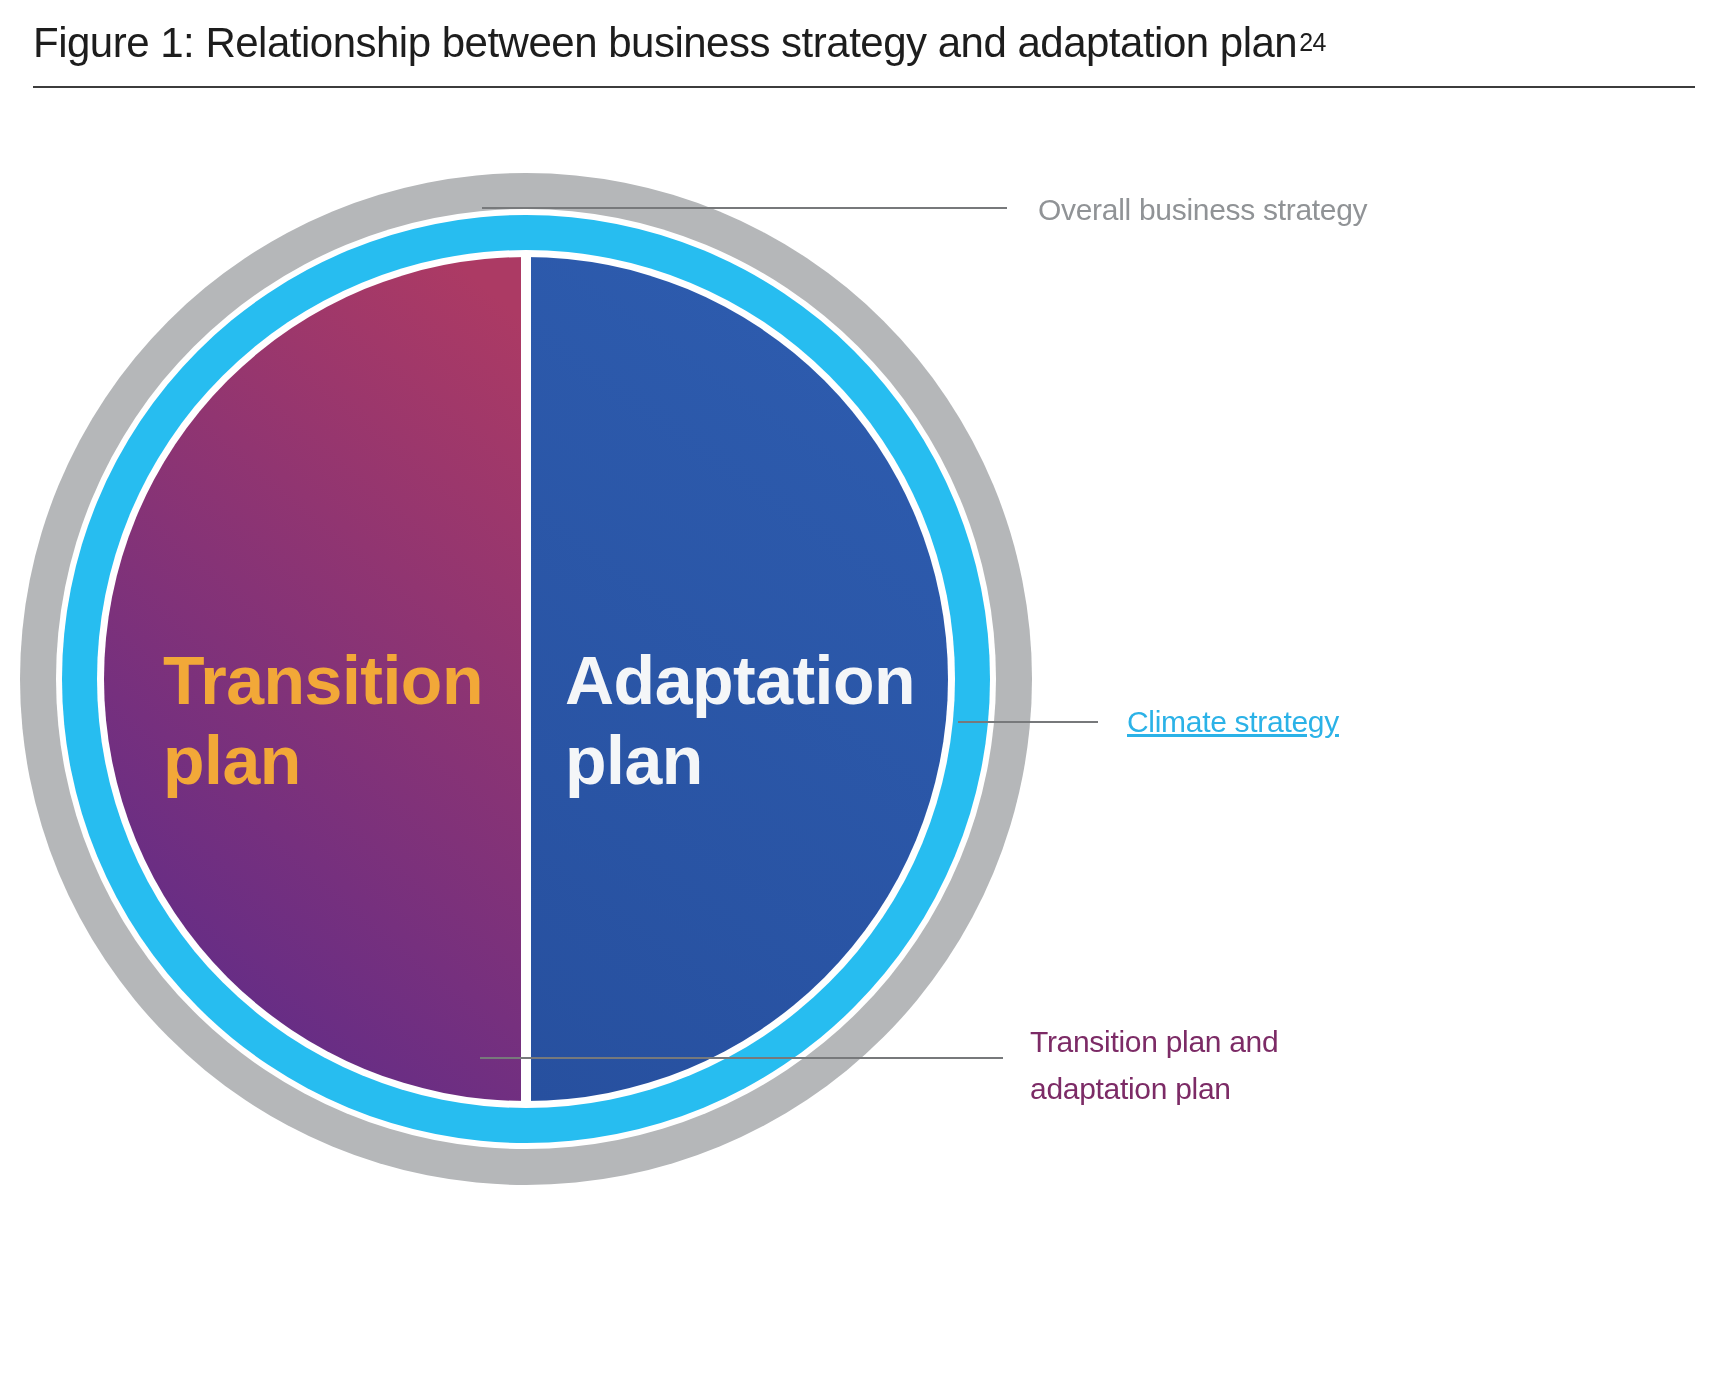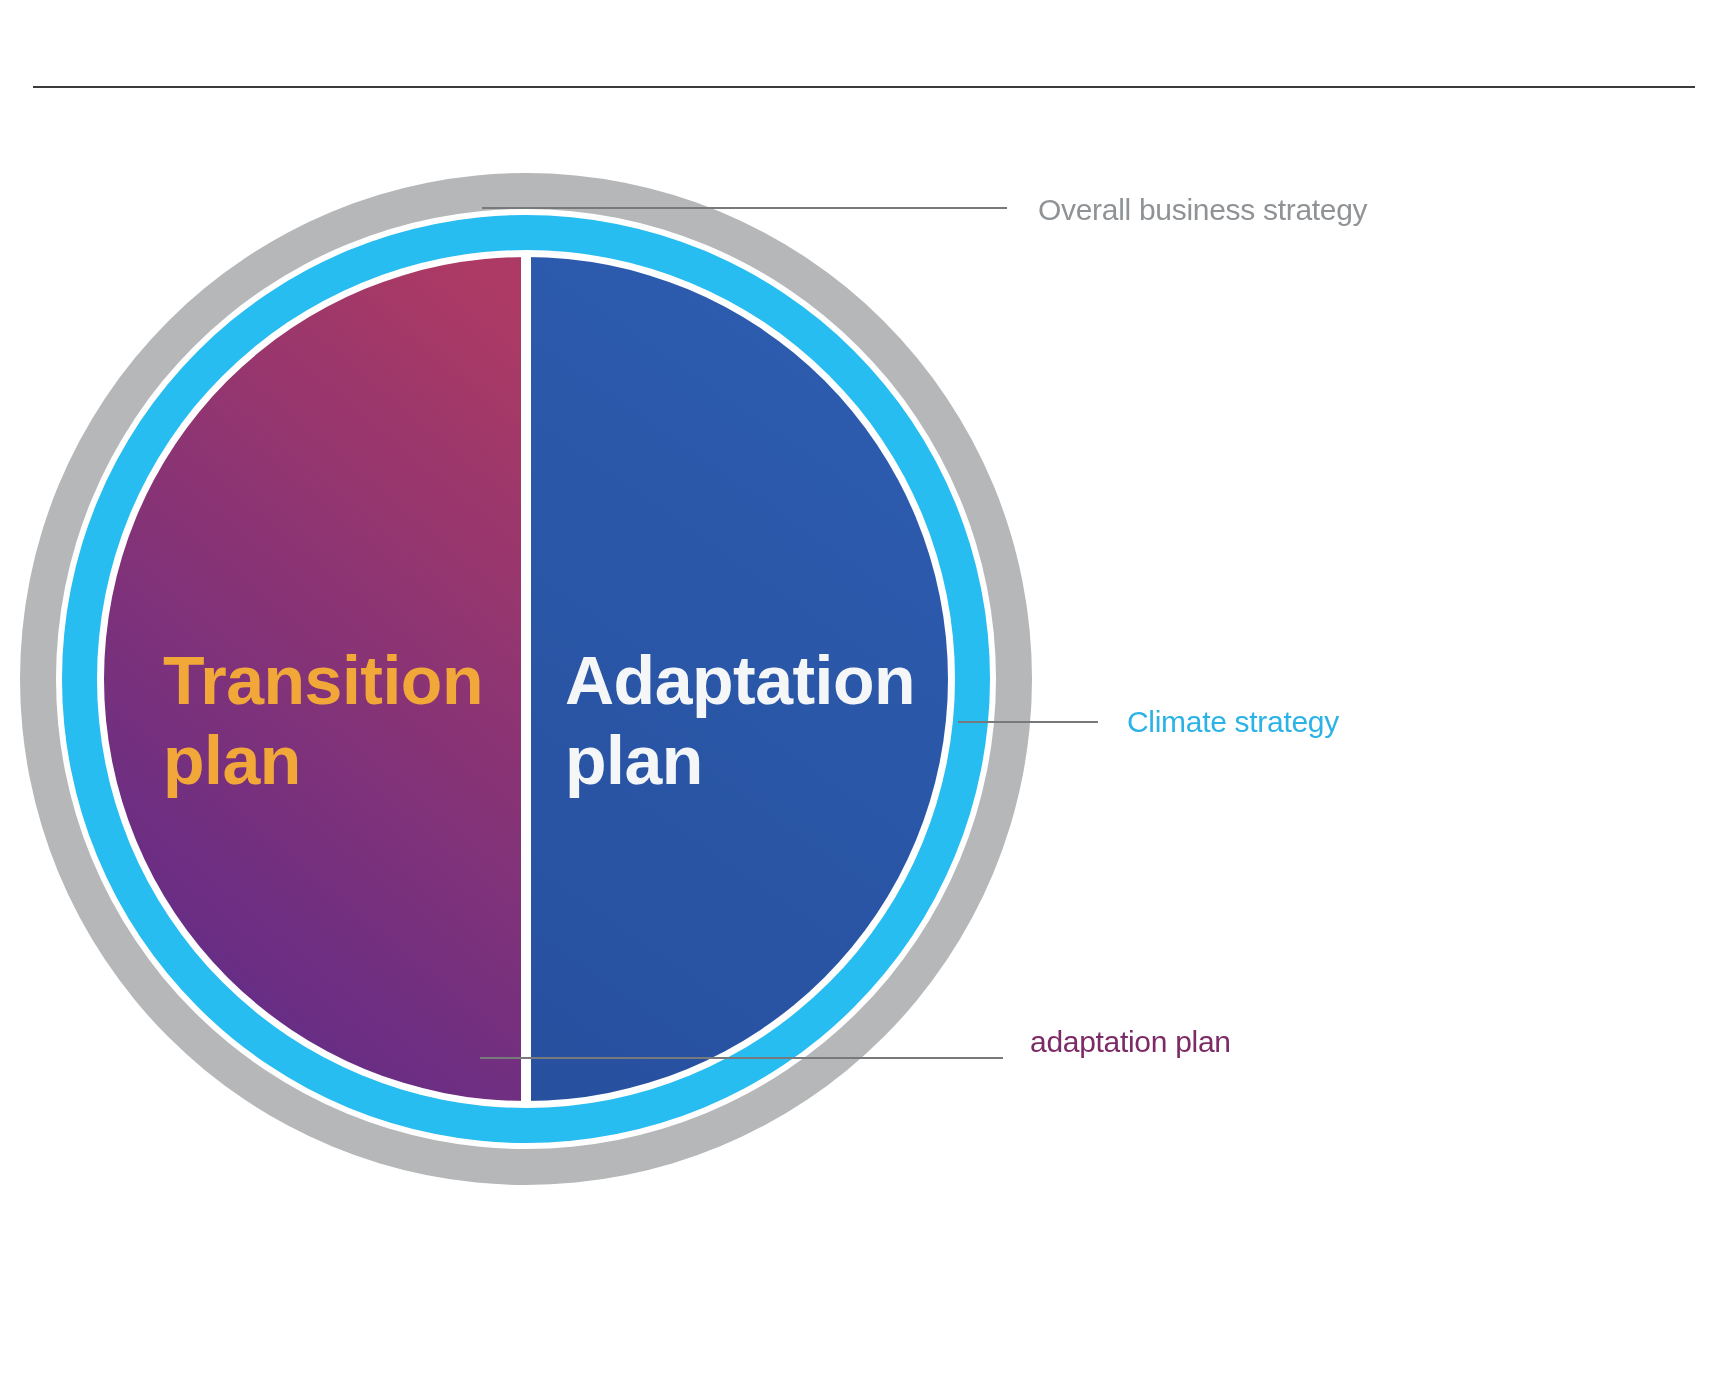--- a/index.html
+++ b/index.html
@@ -55,28 +55,31 @@
   #leader-overall{left:482px;top:207px;width:525px;}
   #leader-climate{left:958px;top:721px;width:140px;}
   #leader-inner{left:480px;top:1057px;width:523px;}
   
   .side-label{
     position:absolute;z-index:6;
     font-size:30px;line-height:44px;font-weight:400;
     letter-spacing:-0.3px;white-space:nowrap;
   }
   #label-overall{left:1038px;top:188px;color:#909396;}
-  #label-climate{left:1127px;top:700px;color:#2bb2e7;}
+  #label-climate{left:1127px;top:700px;color:#2bb2e7;text-decoration:underline;}
   #label-inner{left:1030px;top:1018px;color:#7c2b66;line-height:47px;}
 </style>
 </head>
 <body>
 
 <div id="page">
 
+  <div id="fig-title">
+    <span>Figure 1: Relationship between business strategy and adaptation plan</span><sup>24</sup>
+  </div>
   <div id="title-rule"></div>
 
   <div id="circle-outer">
     <div class="ring-white-1"></div>
     <div class="ring-cyan"></div>
     <div class="ring-white-2"></div>
     <div id="inner-circle">
       <div id="half-left"></div>
       <div id="half-divider"></div>
       <div id="half-right"></div>
@@ -86,16 +89,17 @@
   <div class="big-label" id="big-label-left">Transition plan</div>
   <div class="big-label" id="big-label-right">Adaptation plan</div>
 
   <div class="leader" id="leader-overall"></div>
   <div class="leader" id="leader-climate"></div>
   <div class="leader" id="leader-inner"></div>
 
   <div class="side-label" id="label-overall">Overall business strategy</div>
   <div class="side-label" id="label-climate">Climate strategy</div>
   <div class="side-label" id="label-inner">
+    <div>Transition plan and</div>
     <div>adaptation plan</div>
   </div>
 
 </div>
 
 </body></html>

